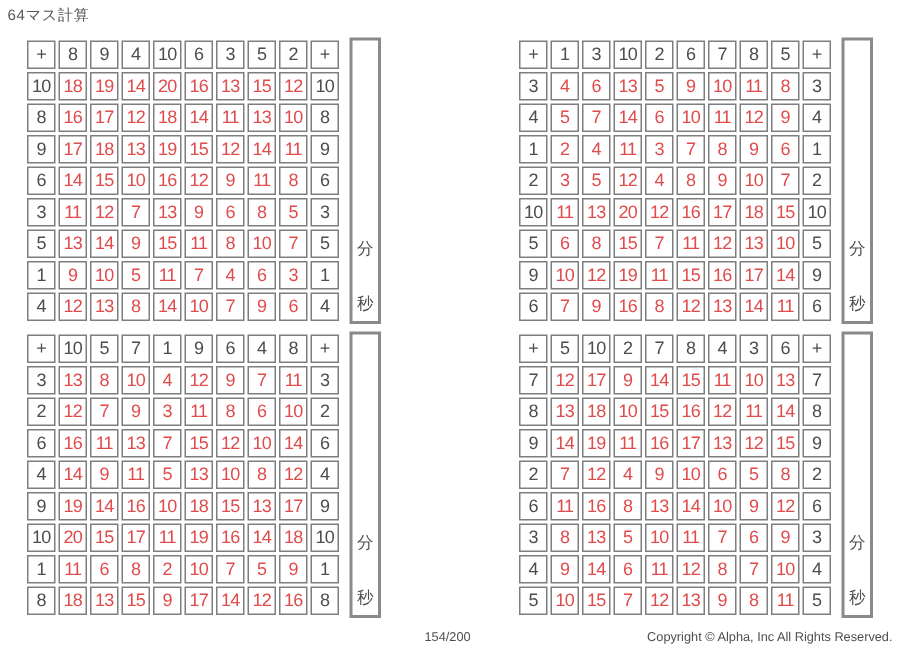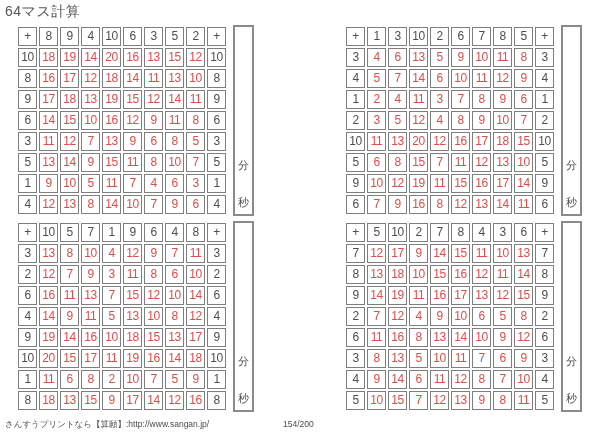--- a/index.html
+++ b/index.html
@@ -5,21 +5,21 @@
   html,body{margin:0;padding:0;background:#ffffff;}
   #sheet{
     position:relative;
     width:600px;height:435px;
     background:#ffffff;
     font-family:"Liberation Sans","DejaVu Sans",sans-serif;
     overflow:hidden;
   }
   .page-title{
     position:absolute;left:5px;top:3px;
-    font-size:14px;color:#555555;letter-spacing:0.5px;
+    font-size:10px;color:#555555;letter-spacing:0.5px;
   }
   .grid-block{position:absolute;display:flex;}
   .gb1{left:16px;top:25px;}
   .gb2{left:344px;top:25px;}
   .gb3{left:16px;top:221px;}
   .gb4{left:344px;top:221px;}
   table.calc{
     border-collapse:separate;
     border-spacing:2px;
   }
@@ -531,16 +531,16 @@
             <td class="hdr">5</td>
           </tr>
         </tbody>
       </table>
     <div class="timer-box">
       <div class="timer-label timer-min">分</div>
       <div class="timer-label timer-sec">秒</div>
     </div>
   </div>
 
-  <div class="footer-text footer-site">さんすうプリントなら【算願】:http://www.sangan.jp/</div>
   <div class="footer-text footer-page">154/200</div>
+  <div class="footer-text footer-copy">Copyright © Alpha, Inc All Rights Reserved.</div>
 
 </div>
 
 </body></html>

